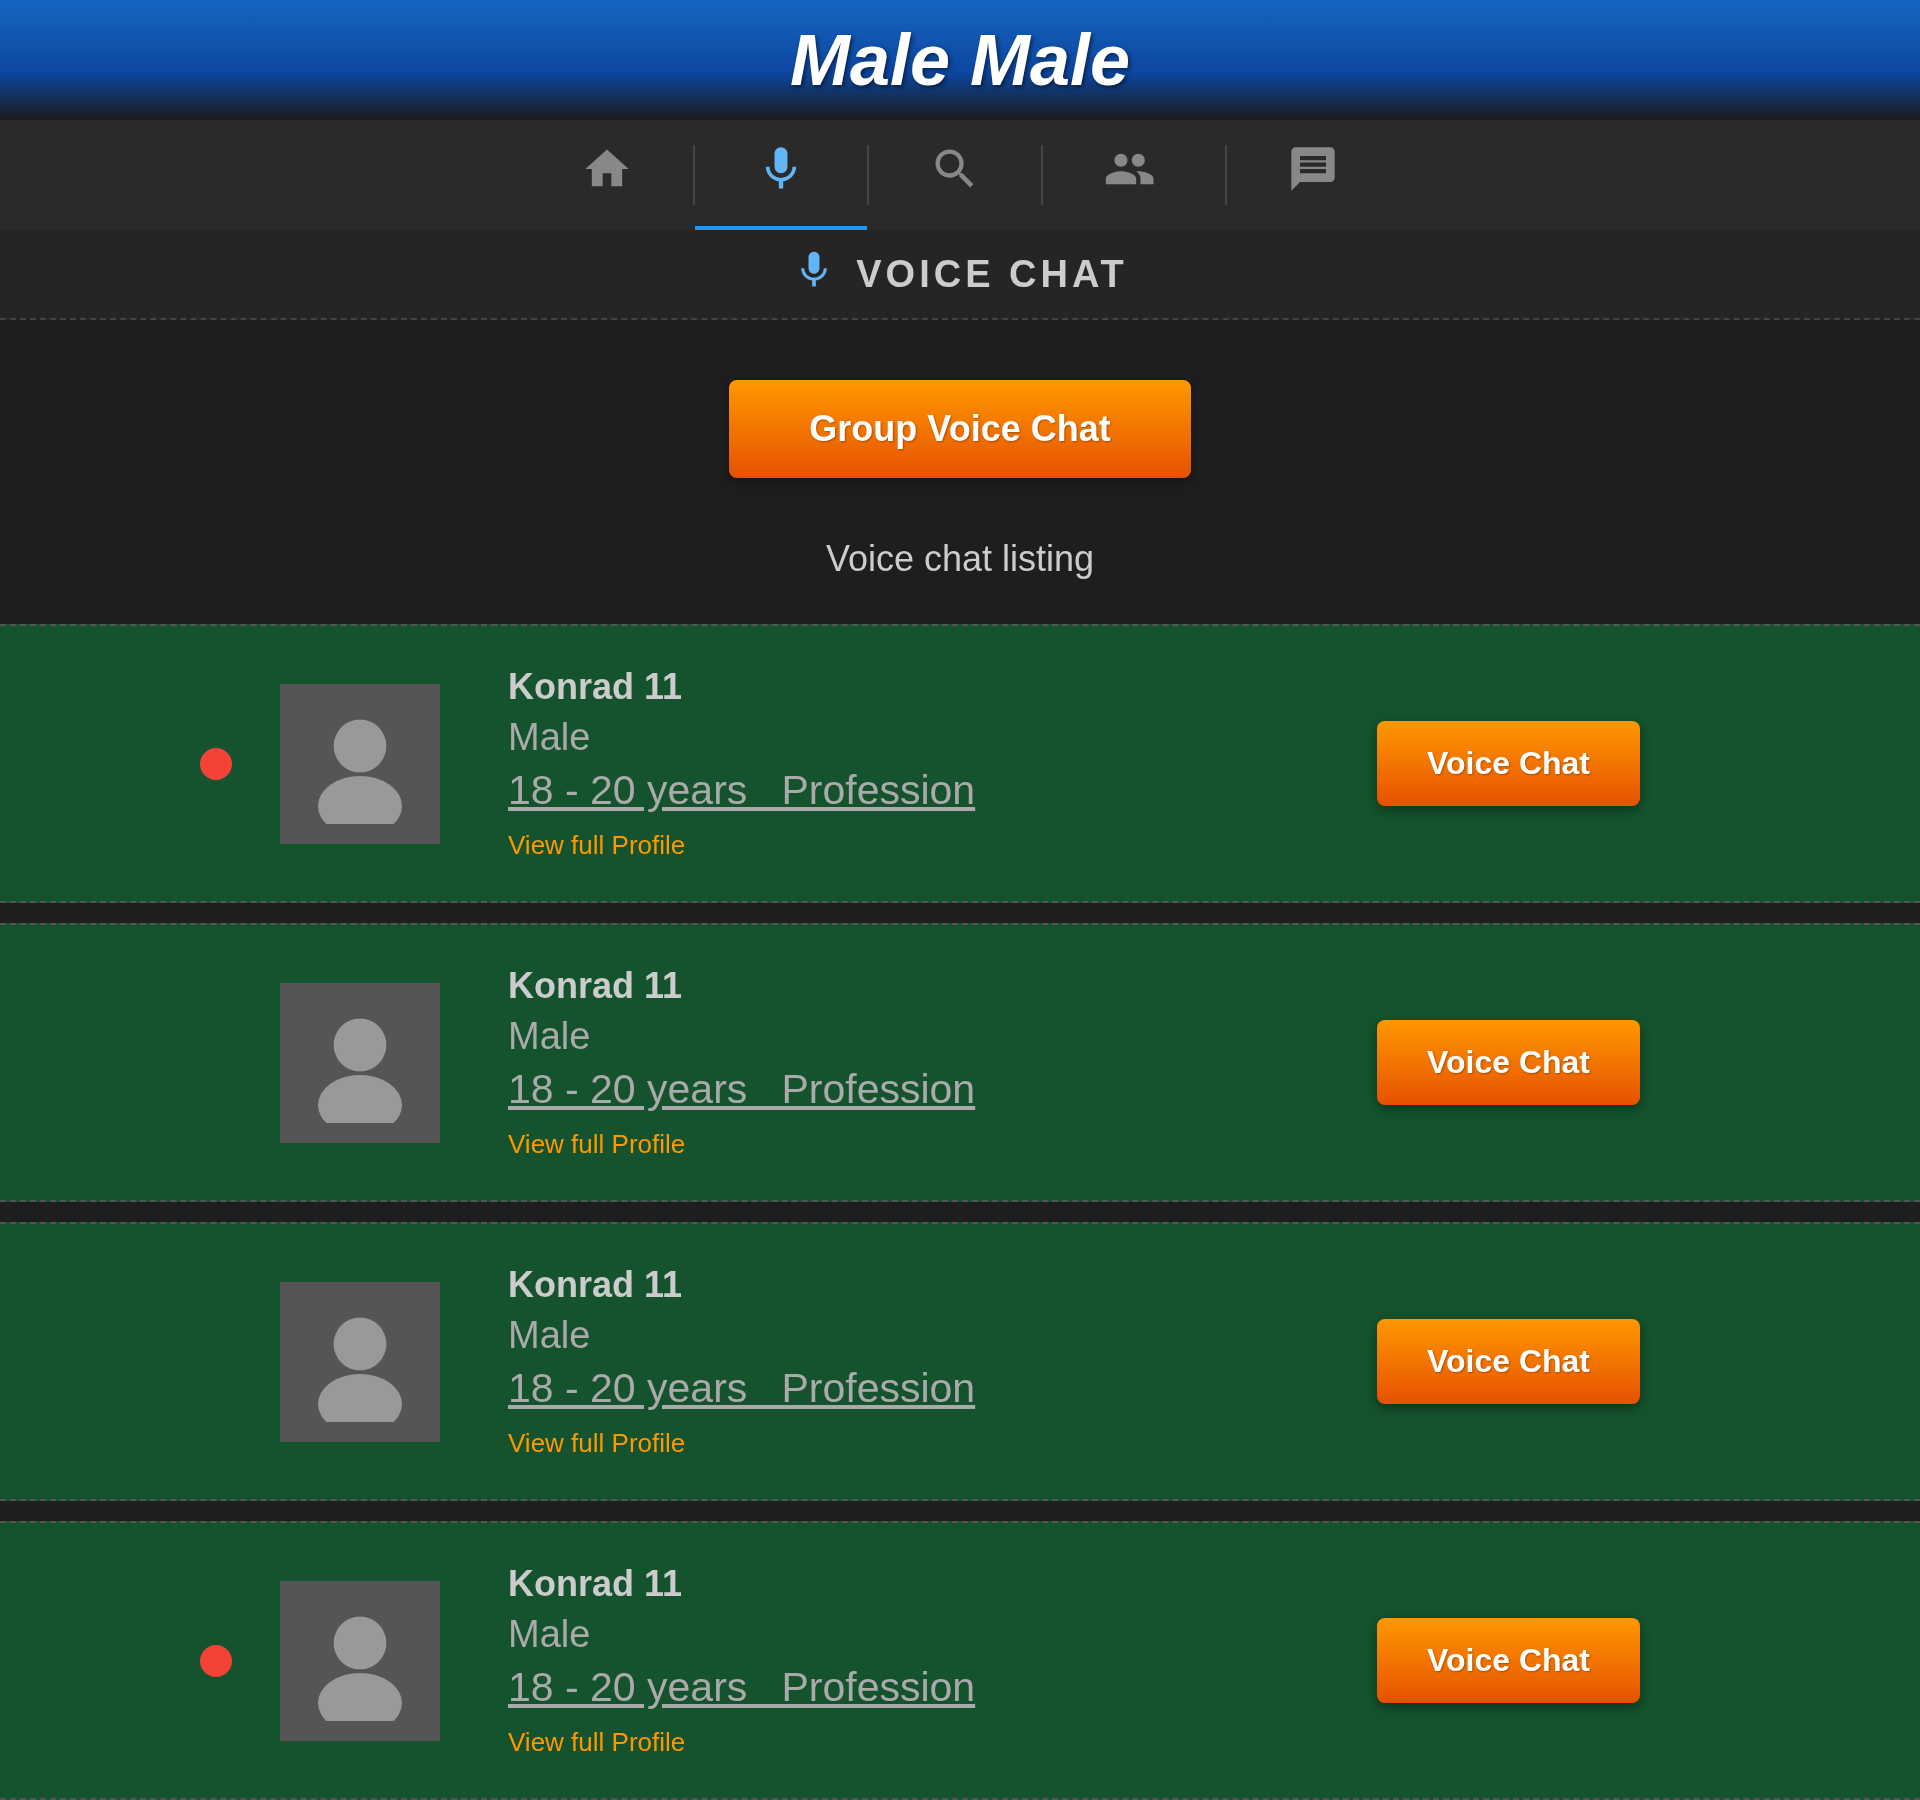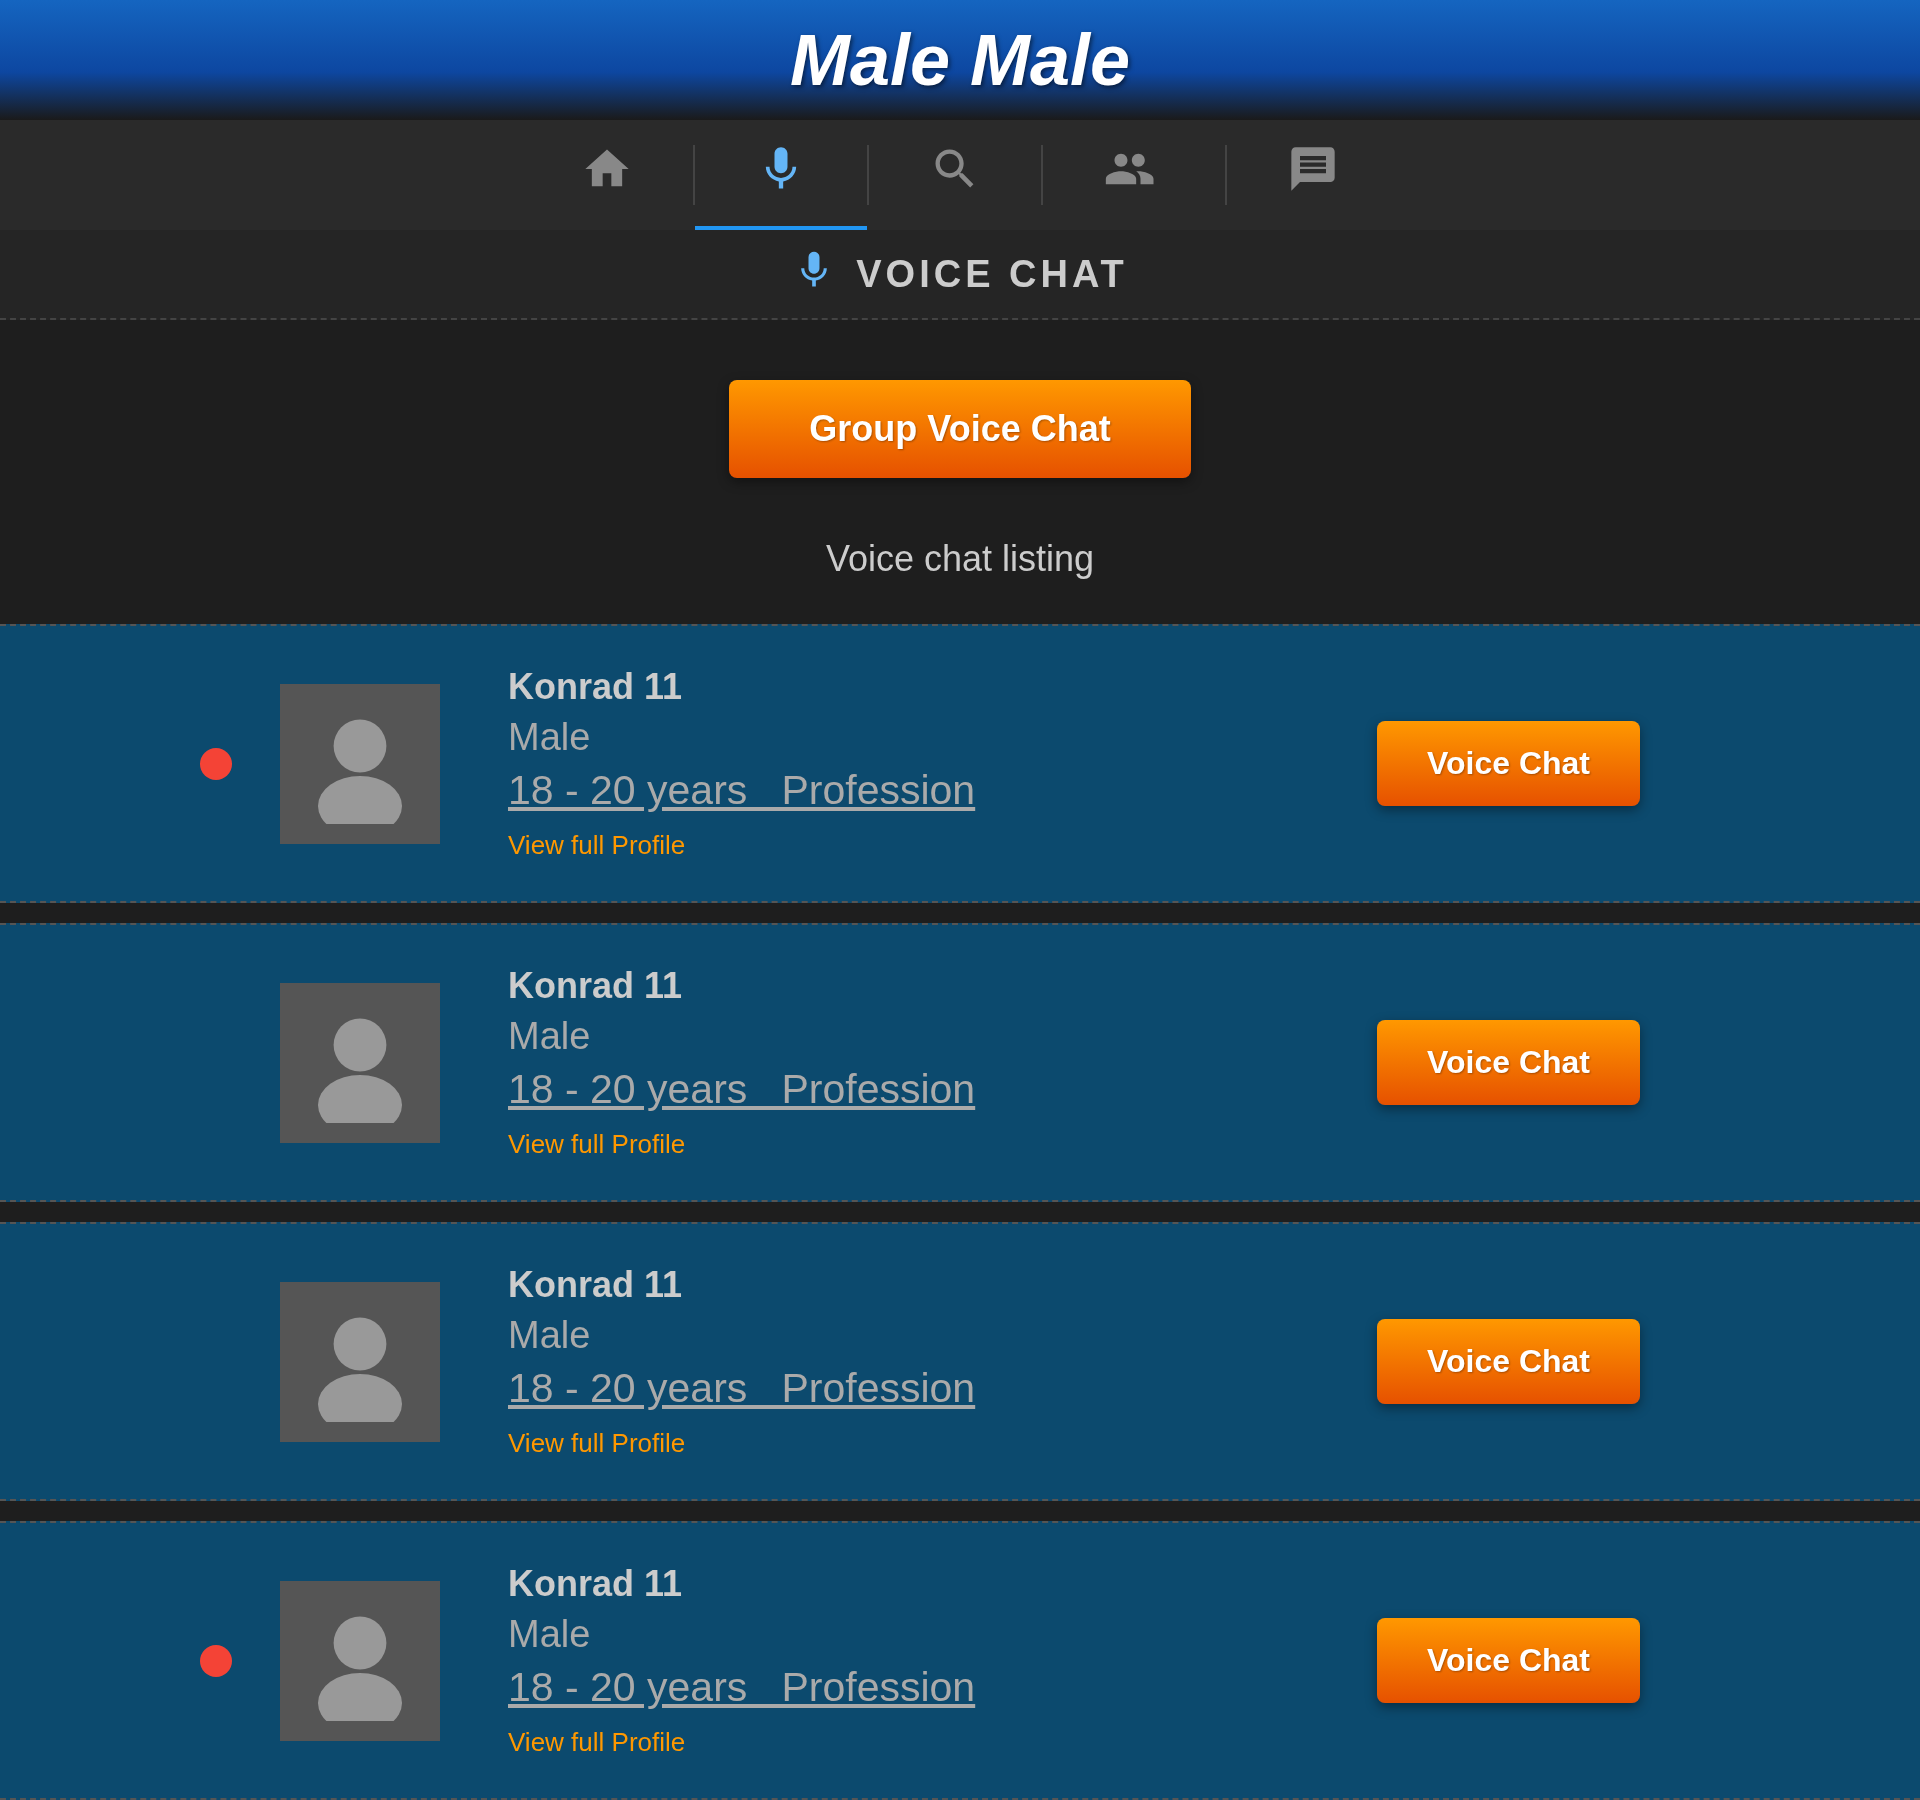--- a/index.html
+++ b/index.html
@@ -142,21 +142,21 @@
       margin-bottom: 44px;
       font-weight: normal;
     }
 
     
     .user-list {
       width: 100%;
     }
 
     .user-row {
-      background-color: #0c4a6e;
+      background-color: #14532d;
       border-top: 2px dashed #555;
       border-bottom: 2px dashed #555;
       padding: 40px 200px;
       display: flex;
       align-items: center;
       gap: 48px;
       position: relative;
       margin-bottom: 20px;
     }
 

